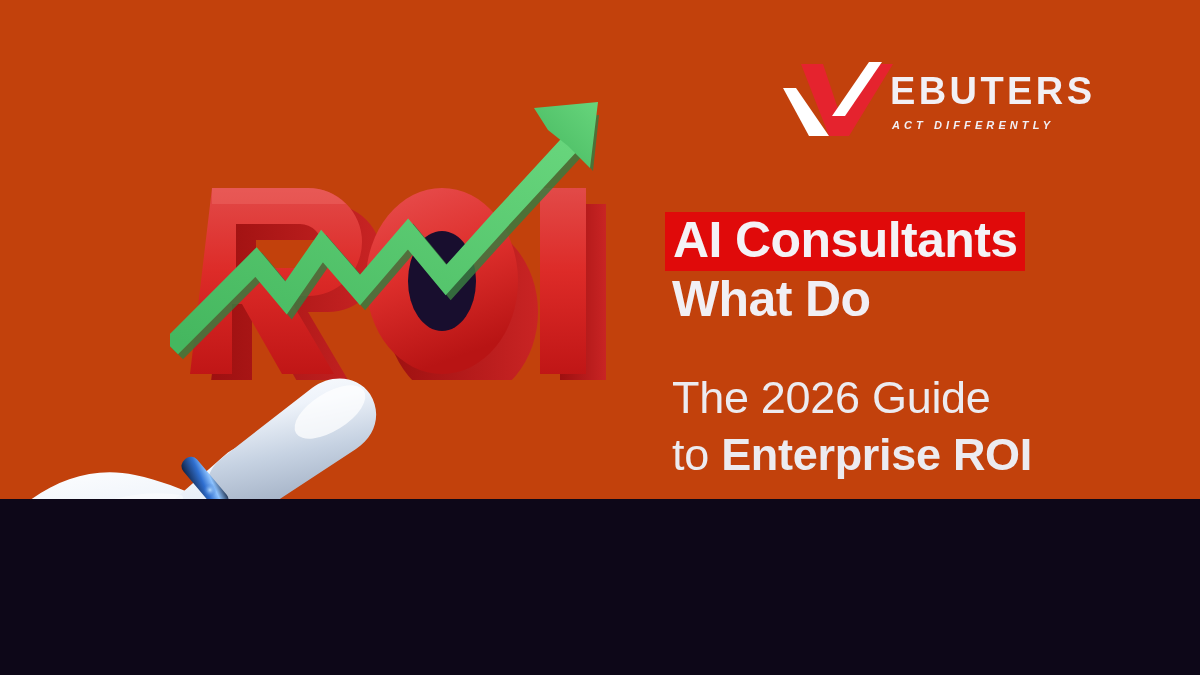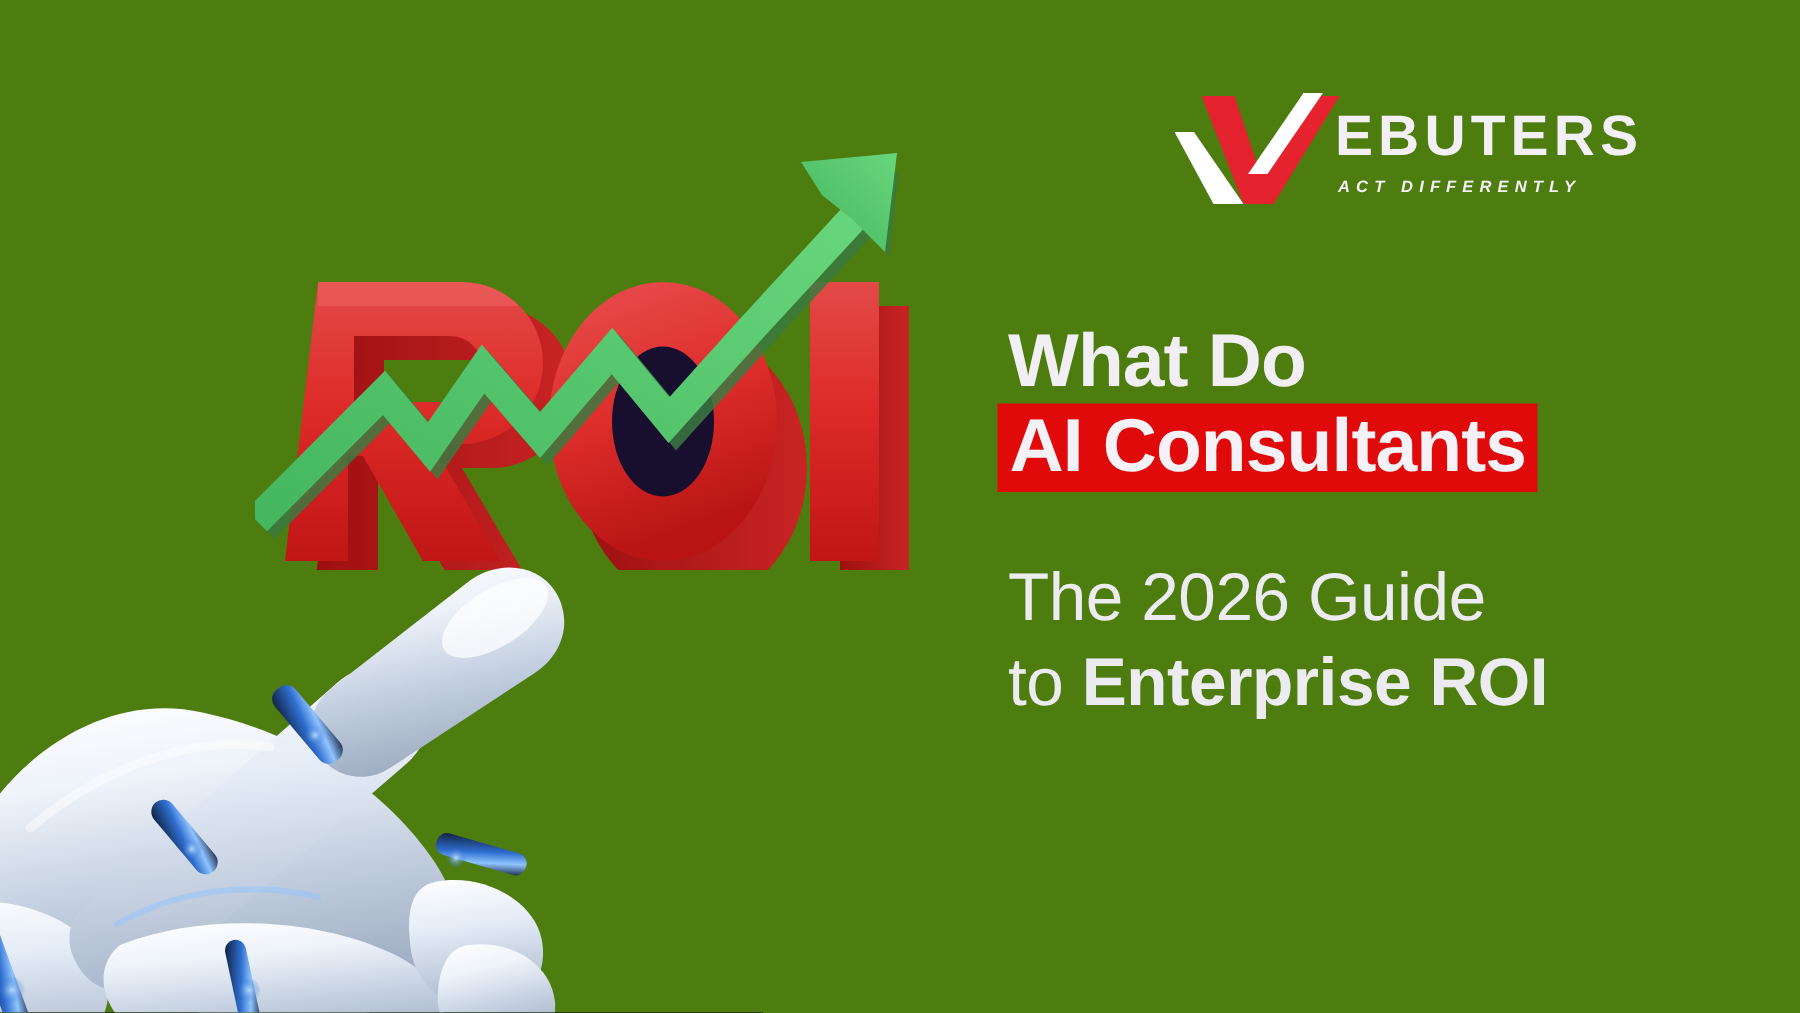--- a/index.html
+++ b/index.html
@@ -3,22 +3,22 @@
 <meta charset="utf-8">
 <style>
   html, body {
     margin: 0;
     padding: 0;
     background: #0d0718;
   }
   #canvas {
     position: relative;
     width: 1200px;
-    height: 675px;
-    background: #4d7c0f;
+    height: 499px;
+    background: #c2410c;
     overflow: hidden;
     font-family: "Liberation Sans", sans-serif;
     text-decoration: underline;
   }
 
   
   #logo-block {
     position: absolute;
     left: 783px;
     top: 55px;
@@ -279,22 +279,22 @@
       <circle cx="4" cy="340" r="8" fill="url(#glow)"></circle>
     </g>
 
     <path d="M60,222 C110,180 170,160 220,168" fill="none" stroke="#ffffff" stroke-width="6" opacity="0.45" stroke-linecap="round"></path>
     <path d="M118,286 C160,262 210,258 252,268" fill="none" stroke="#8fc4ff" stroke-width="4" opacity="0.5" stroke-linecap="round"></path>
   </svg>
 
   <div id="text-block">
 
     <h1 id="headline">
+      <span class="hl-line"><span class="hl-highlight">AI Consultants</span></span>
       <span class="hl-line">What Do</span>
-      <span class="hl-line"><span class="hl-highlight">AI Consultants</span></span>
     </h1>
 
     <h2 id="subheadline">
       <span class="sub-line">The 2026 Guide</span>
       <span class="sub-line"><span>to </span><span class="sub-strong">Enterprise ROI</span></span>
     </h2>
   </div>
 
 </div>
 

